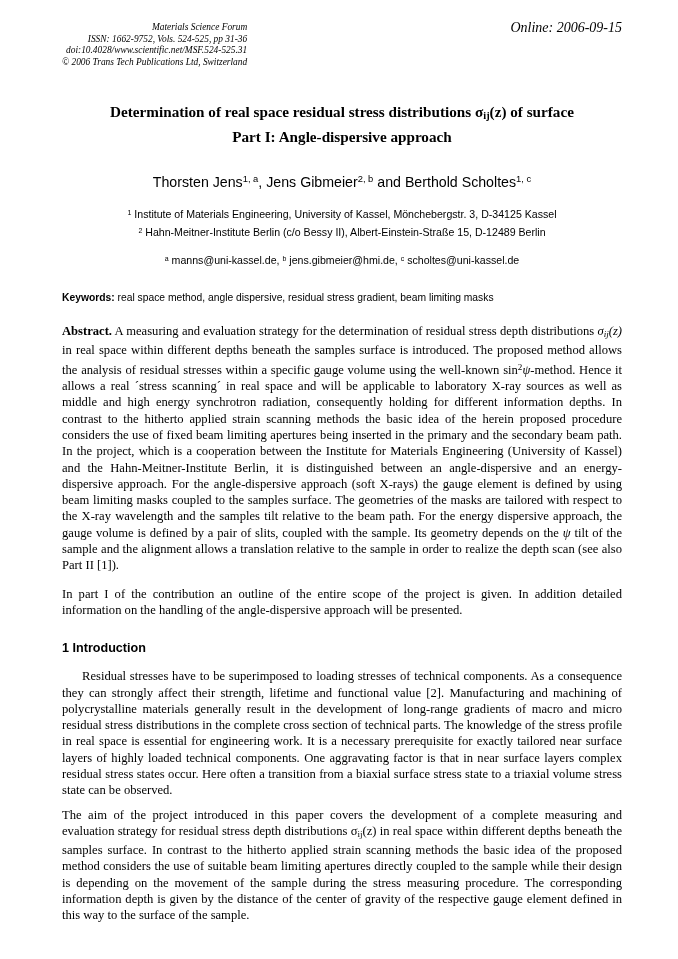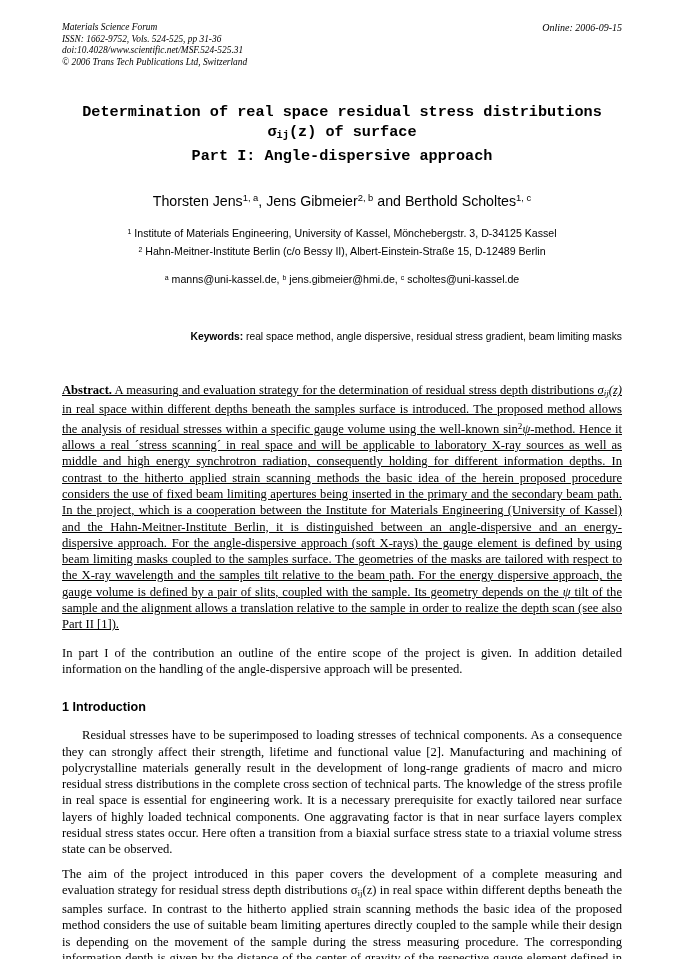--- a/index.html
+++ b/index.html
@@ -24,26 +24,26 @@
   
   .masthead {
     display: flex;
     justify-content: space-between;
     align-items: flex-start;
     font-family: "Liberation Serif", serif;
     font-style: italic;
     font-size: 9.4px;
     line-height: 11.6px;
   }
-  .masthead-left div { white-space: nowrap; }
-  .masthead-right { font-size: 10px; font-style: italic; padding-top: 0; }
+  .masthead-left div { white-space: nowrap; text-align: right; }
+  .masthead-right { font-size: 14px; font-style: italic; padding-top: 0; }
 
   
   .title-block {
-    font-family: Liberation Mono, monospace;
+    font-family: Liberation Serif, serif;
     font-weight: bold;
     font-size: 15.2px;
     line-height: 20px;
     text-align: center;
     margin-top: 34px;
   }
   .title-block .line { display: block; }
   sub.tsub {
     font-size: 0.68em;
     vertical-align: -0.22em;
@@ -77,35 +77,34 @@
     font-size: 10.6px;
     text-align: center;
     line-height: 15.5px;
     margin-top: 10px;
   }
 
   
   .keywords {
     font-family: "Liberation Sans", sans-serif;
     font-size: 10.3px;
-    margin-top: 42px;
+    margin-top: 22px;
     line-height: 14px;
-    text-align: right;
   }
   .keywords .kw-label { font-weight: bold; }
 
   
   .abstract, .para {
     font-family: "Liberation Serif", serif;
     font-size: 12.6px;
     line-height: 16.3px;
     text-align: justify;
     text-justify: inter-word;
   }
-  .abstract { margin-top: 38px; text-decoration: underline; }
+  .abstract { margin-top: 18px; }
   .abstract .ab-label { font-weight: bold; }
   .para { margin-top: 12px; }
   .para.tight { margin-top: 8px; }
   .para.indent { text-indent: 20px; }
 
   .section-heading {
     font-family: Liberation Sans, sans-serif;
     font-weight: bold;
     font-size: 12.6px;
     margin-top: 22px;

